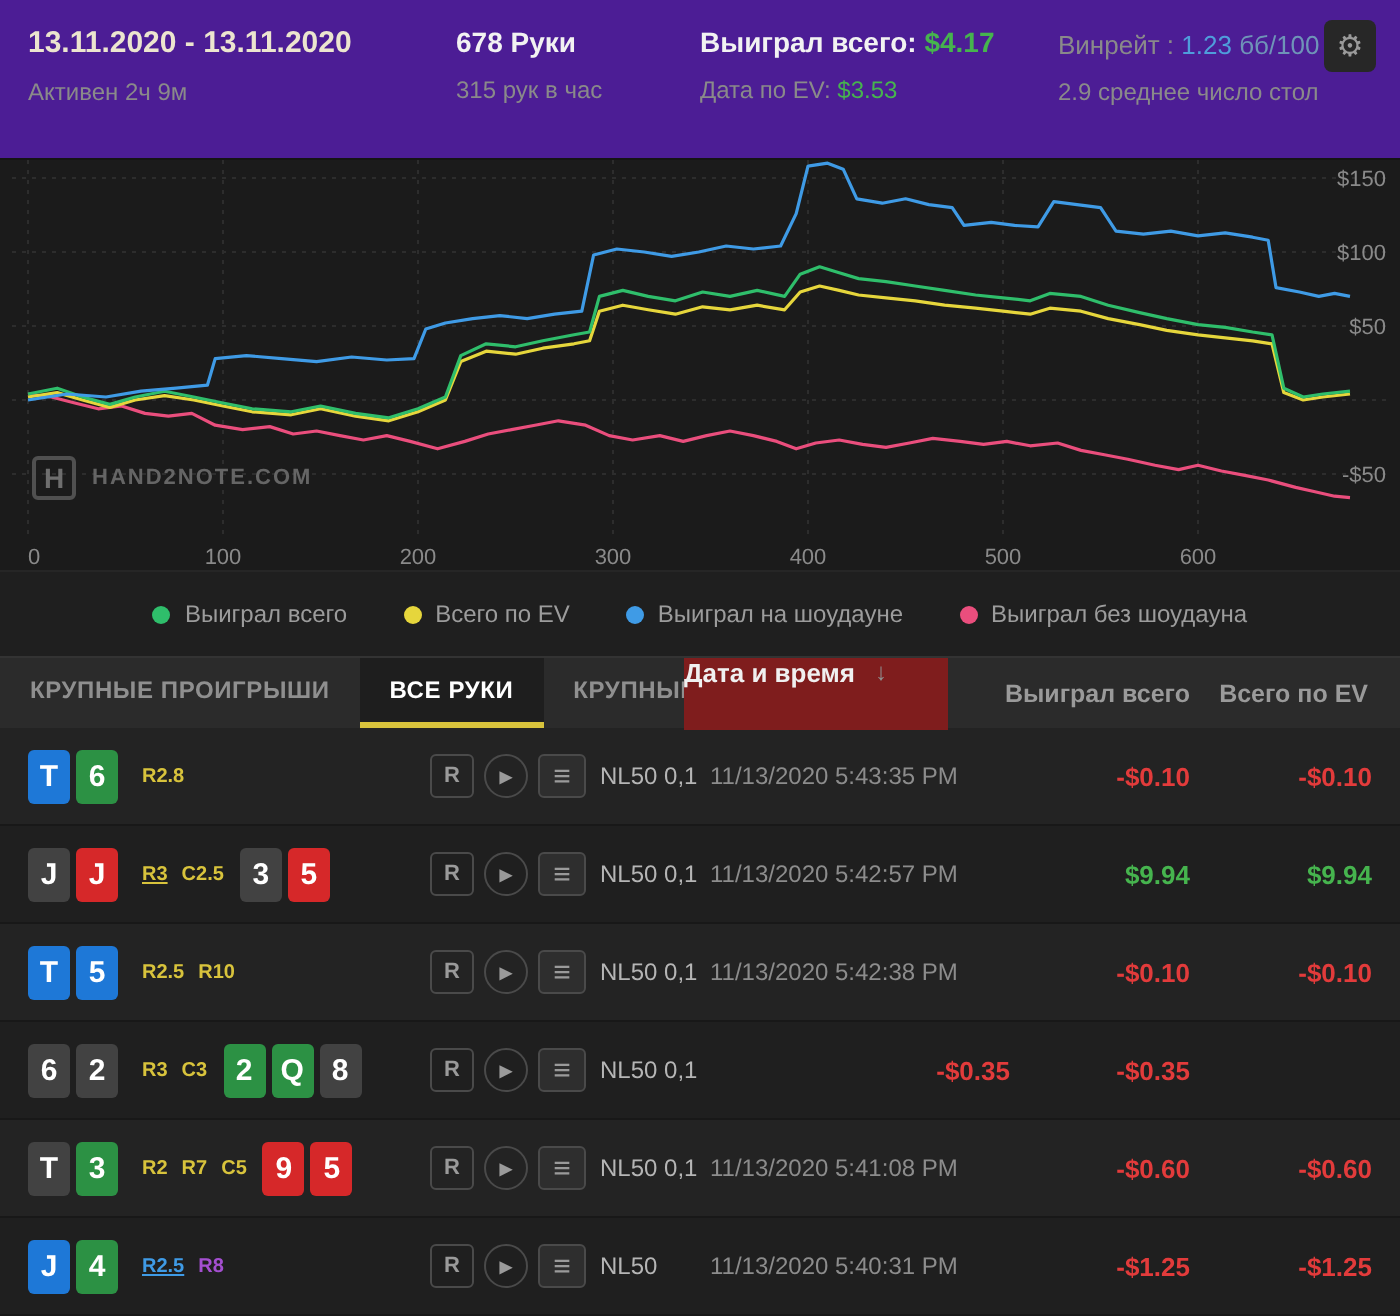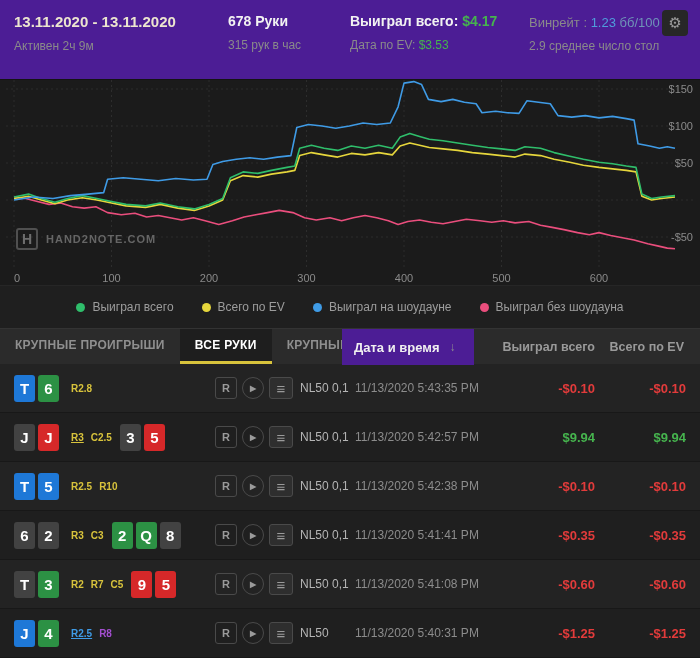--- a/index.html
+++ b/index.html
@@ -53,22 +53,22 @@
   }
   .tab {
     padding:0 15px; line-height:33px; font-size:12px; font-weight:bold;
     letter-spacing:.3px; color:#8f8f8f; cursor:pointer; white-space:nowrap;
     border-bottom:3px solid transparent;
   }
   .tab.active { color:#fff; background:#1e1e1e; border-bottom-color:#d8c33c; }
   .tab.trunc { max-width:100px; overflow:hidden; }
   .sort-dropdown {
     position:absolute; left:342px; top:0; height:36px; width:132px; z-index:2;
-    background:#4c1d95; display:flex; align-items:center; gap:10px;
-    padding:0 12px; cursor:pointer;
+    background:#7f1d1d; display:flex; align-items:flex-start; gap:10px;
+    padding:0 0; cursor:pointer;
   }
   .sort-label { font-size:13px; font-weight:bold; color:#f0f0f0; white-space:nowrap; }
   .sort-arrow { color:#8f8f8f; font-size:12px; }
   .col-head {
     position:absolute; top:0; line-height:36px; font-size:12.5px;
     font-weight:bold; color:#9a9a9a; cursor:pointer; white-space:nowrap;
   }
   .col-head.won { right:105px; }
   .col-head.ev  { right:16px; }
   
@@ -307,21 +307,20 @@
             <span class="card spade">8</span>
           </div>
         </div>
         <div class="btns">
           <button class="btn sq">R</button>
           <button class="btn circle">▶</button>
           <button class="btn list">≡</button>
         </div>
       </div>
       <div class="stakes">NL50 0,1</div>
-      <div class="dtm">11/13/2020 5:41:41 PM</div>
       <div class="amt neg">-$0.35</div>
       <div class="amt neg">-$0.35</div>
     </div>
     <div class="row">
       <div class="row-left">
         <div class="cards">
           <span class="card spade">T</span>
           <span class="card club">3</span>
         </div>
         <div class="mid">

